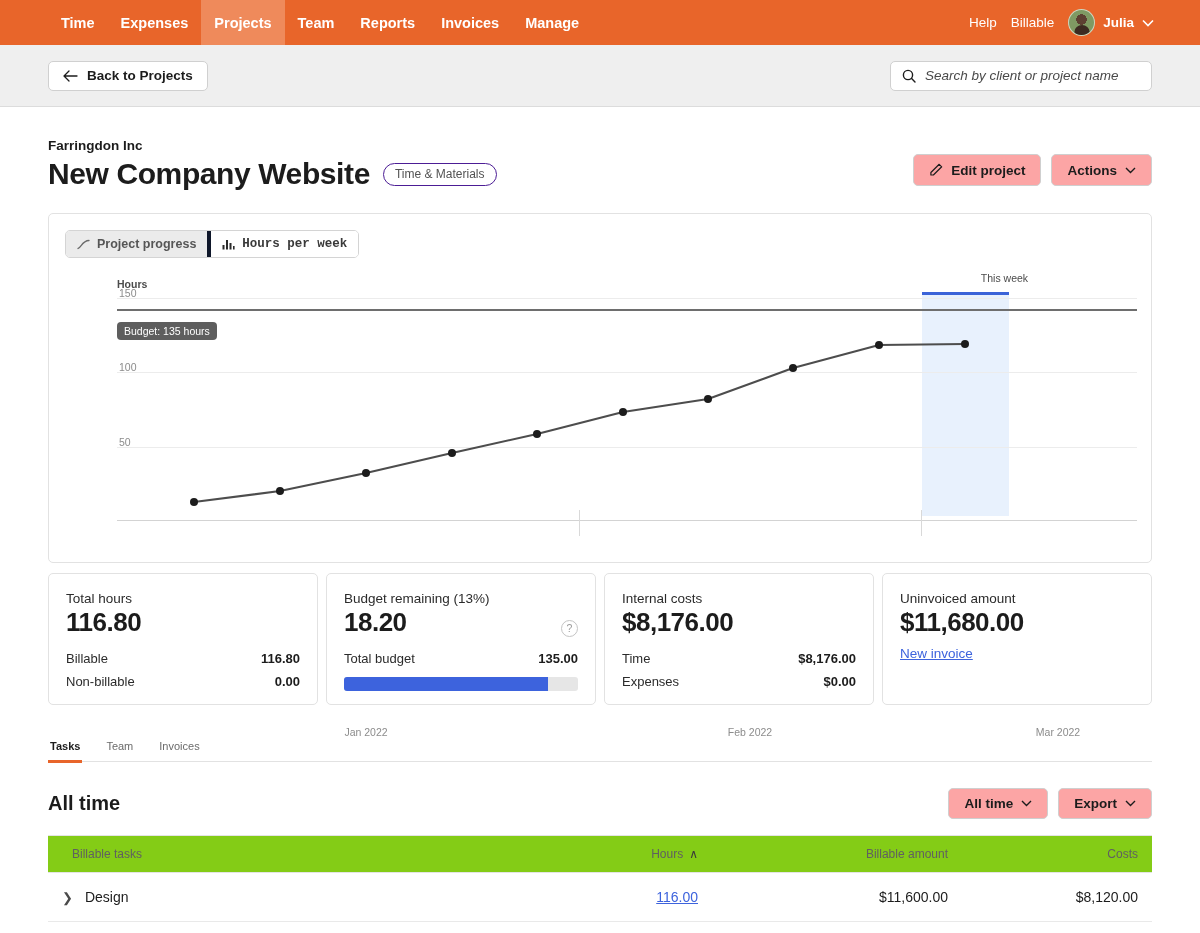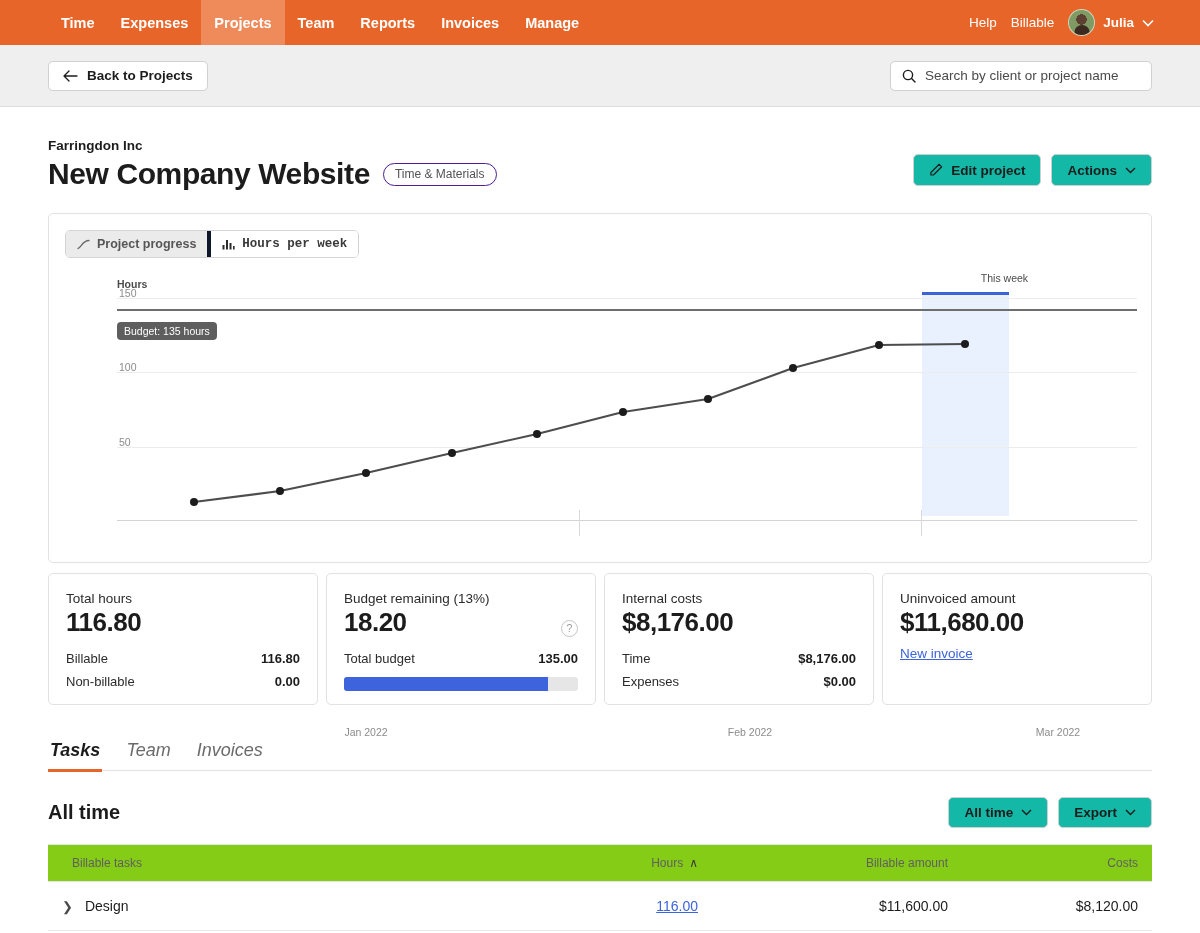--- a/index.html
+++ b/index.html
@@ -74,21 +74,21 @@
     display: flex; align-items: center; gap: 9px;
     width: 262px; height: 30px;
     background: #ffffff;
     border: 1px solid #d0d0d0;
     border-radius: 5px;
     padding: 0 11px;
   }
   .search-input {
     border: 0; outline: 0; flex: 1;
     font-family: inherit; font-size: 13.5px;
-    color: #1c1c1c; background: transparent;
+    color: #1c1c1c; background: transparent; font-style: italic;
   }
   .search-input::placeholder { color: #4a4a4a; }
 
   
   .page { padding: 0 48px; }
 
   .title-row {
     display: flex; align-items: flex-end;
     padding-top: 31px;
   }
@@ -97,21 +97,21 @@
   .project-title { font-size: 30px; font-weight: bold; letter-spacing: -.4px; }
   .pill {
     border: 1px solid #4c1d95; border-radius: 12px;
     padding: 3px 11px 4px; font-size: 12px; color: #525252;
     white-space: nowrap;
   }
   .title-actions { margin-left: auto; display: flex; gap: 10px; padding-bottom: 5px; }
   .btn {
     display: flex; align-items: center; gap: 8px;
     height: 32px; padding: 0 15px;
-    background: #14b8a6; border: 1px solid #cfcfcf; border-radius: 5px;
+    background: #fca5a5; border: 1px solid #cfcfcf; border-radius: 5px;
     font-size: 13.5px; font-weight: bold; color: #1c1c1c; cursor: pointer;
     white-space: nowrap;
   }
 
   
   .card {
     margin-top: 22px;
     background: #ffffff;
     border: 1px solid #e2e2e2;
     border-radius: 5px;
@@ -215,22 +215,22 @@
     text-decoration: underline; cursor: pointer;
   }
 
   
   .tabs {
     display: flex; gap: 22px;
     margin-top: 35px;
     border-bottom: 1px solid #e2e2e2;
   }
   .tab {
-    padding: 0 2px 9px; font-size: 18px; color: #6b6b6b;
-    cursor: pointer; position: relative; font-style: italic;
+    padding: 0 2px 9px; font-size: 11px; color: #6b6b6b;
+    cursor: pointer; position: relative;
   }
   .tab.active { color: #1c1c1c; font-weight: bold; }
   .tab.active::after {
     content: ""; position: absolute; left: 0; right: 0; bottom: -2px;
     height: 3px; background: #e8652a;
   }
 
   .section-row { display: flex; align-items: center; margin-top: 26px; }
   .section-title { font-size: 20px; font-weight: bold; }
   .section-actions { margin-left: auto; display: flex; gap: 10px; }

